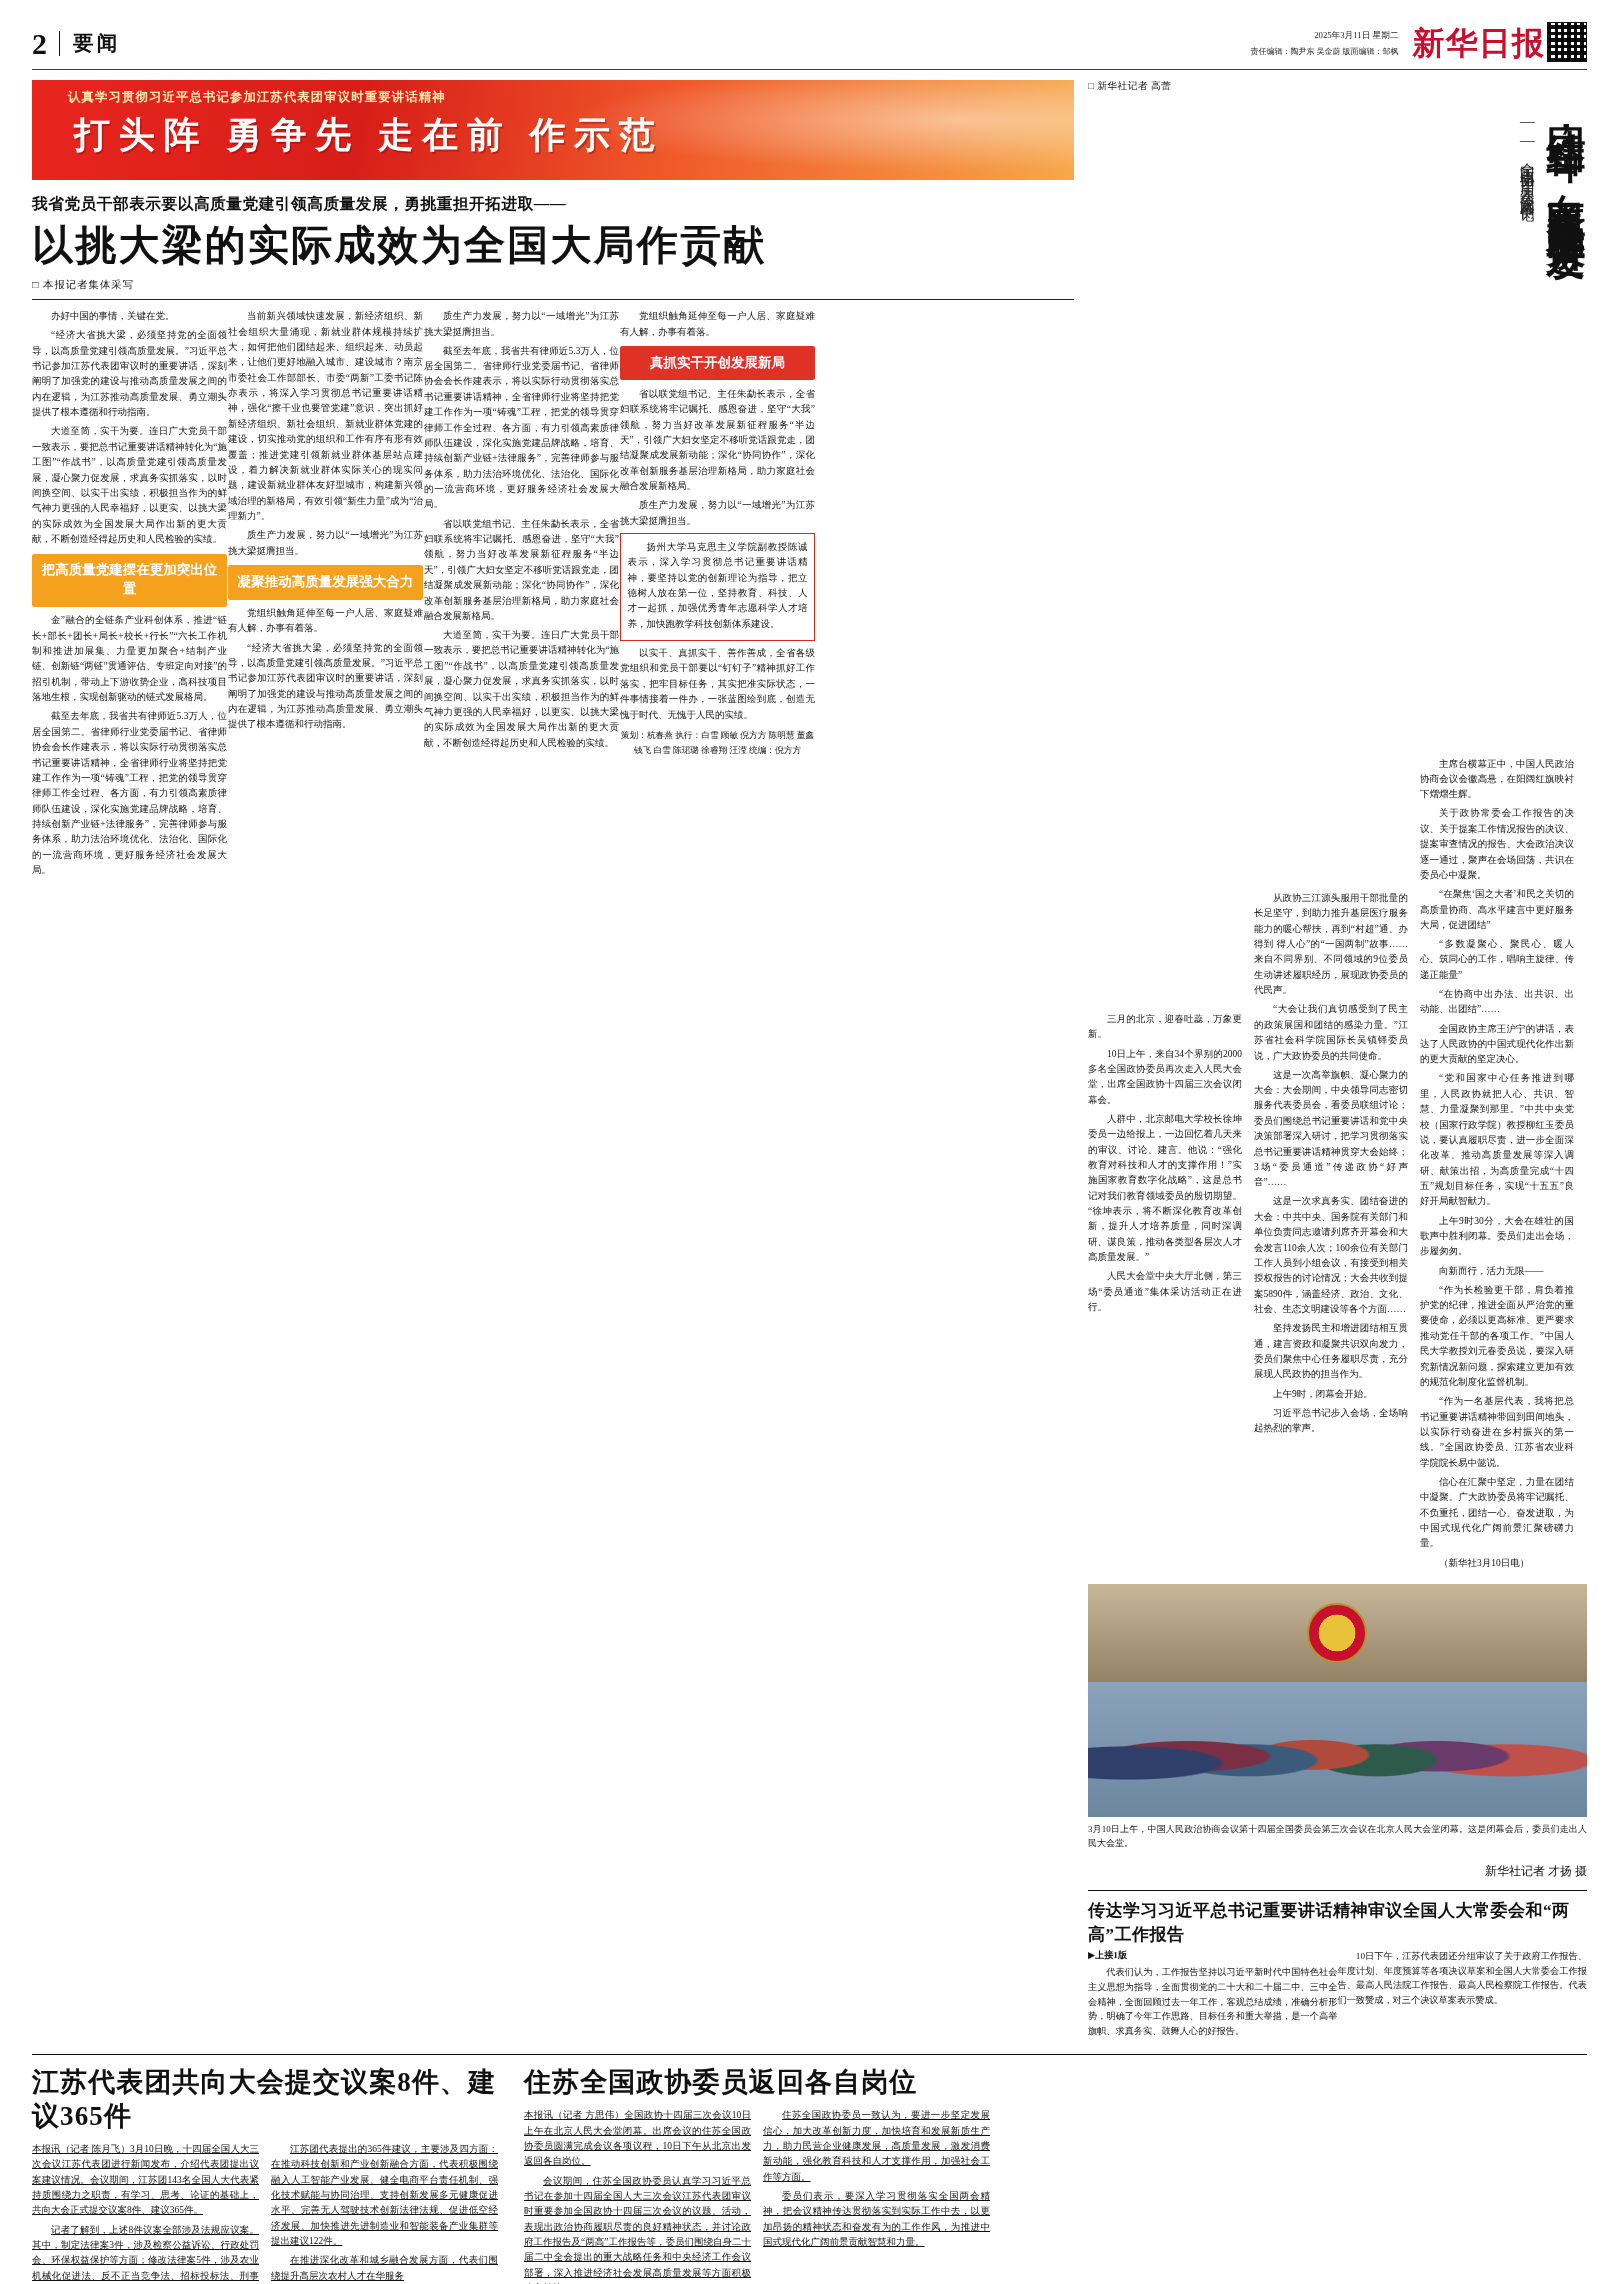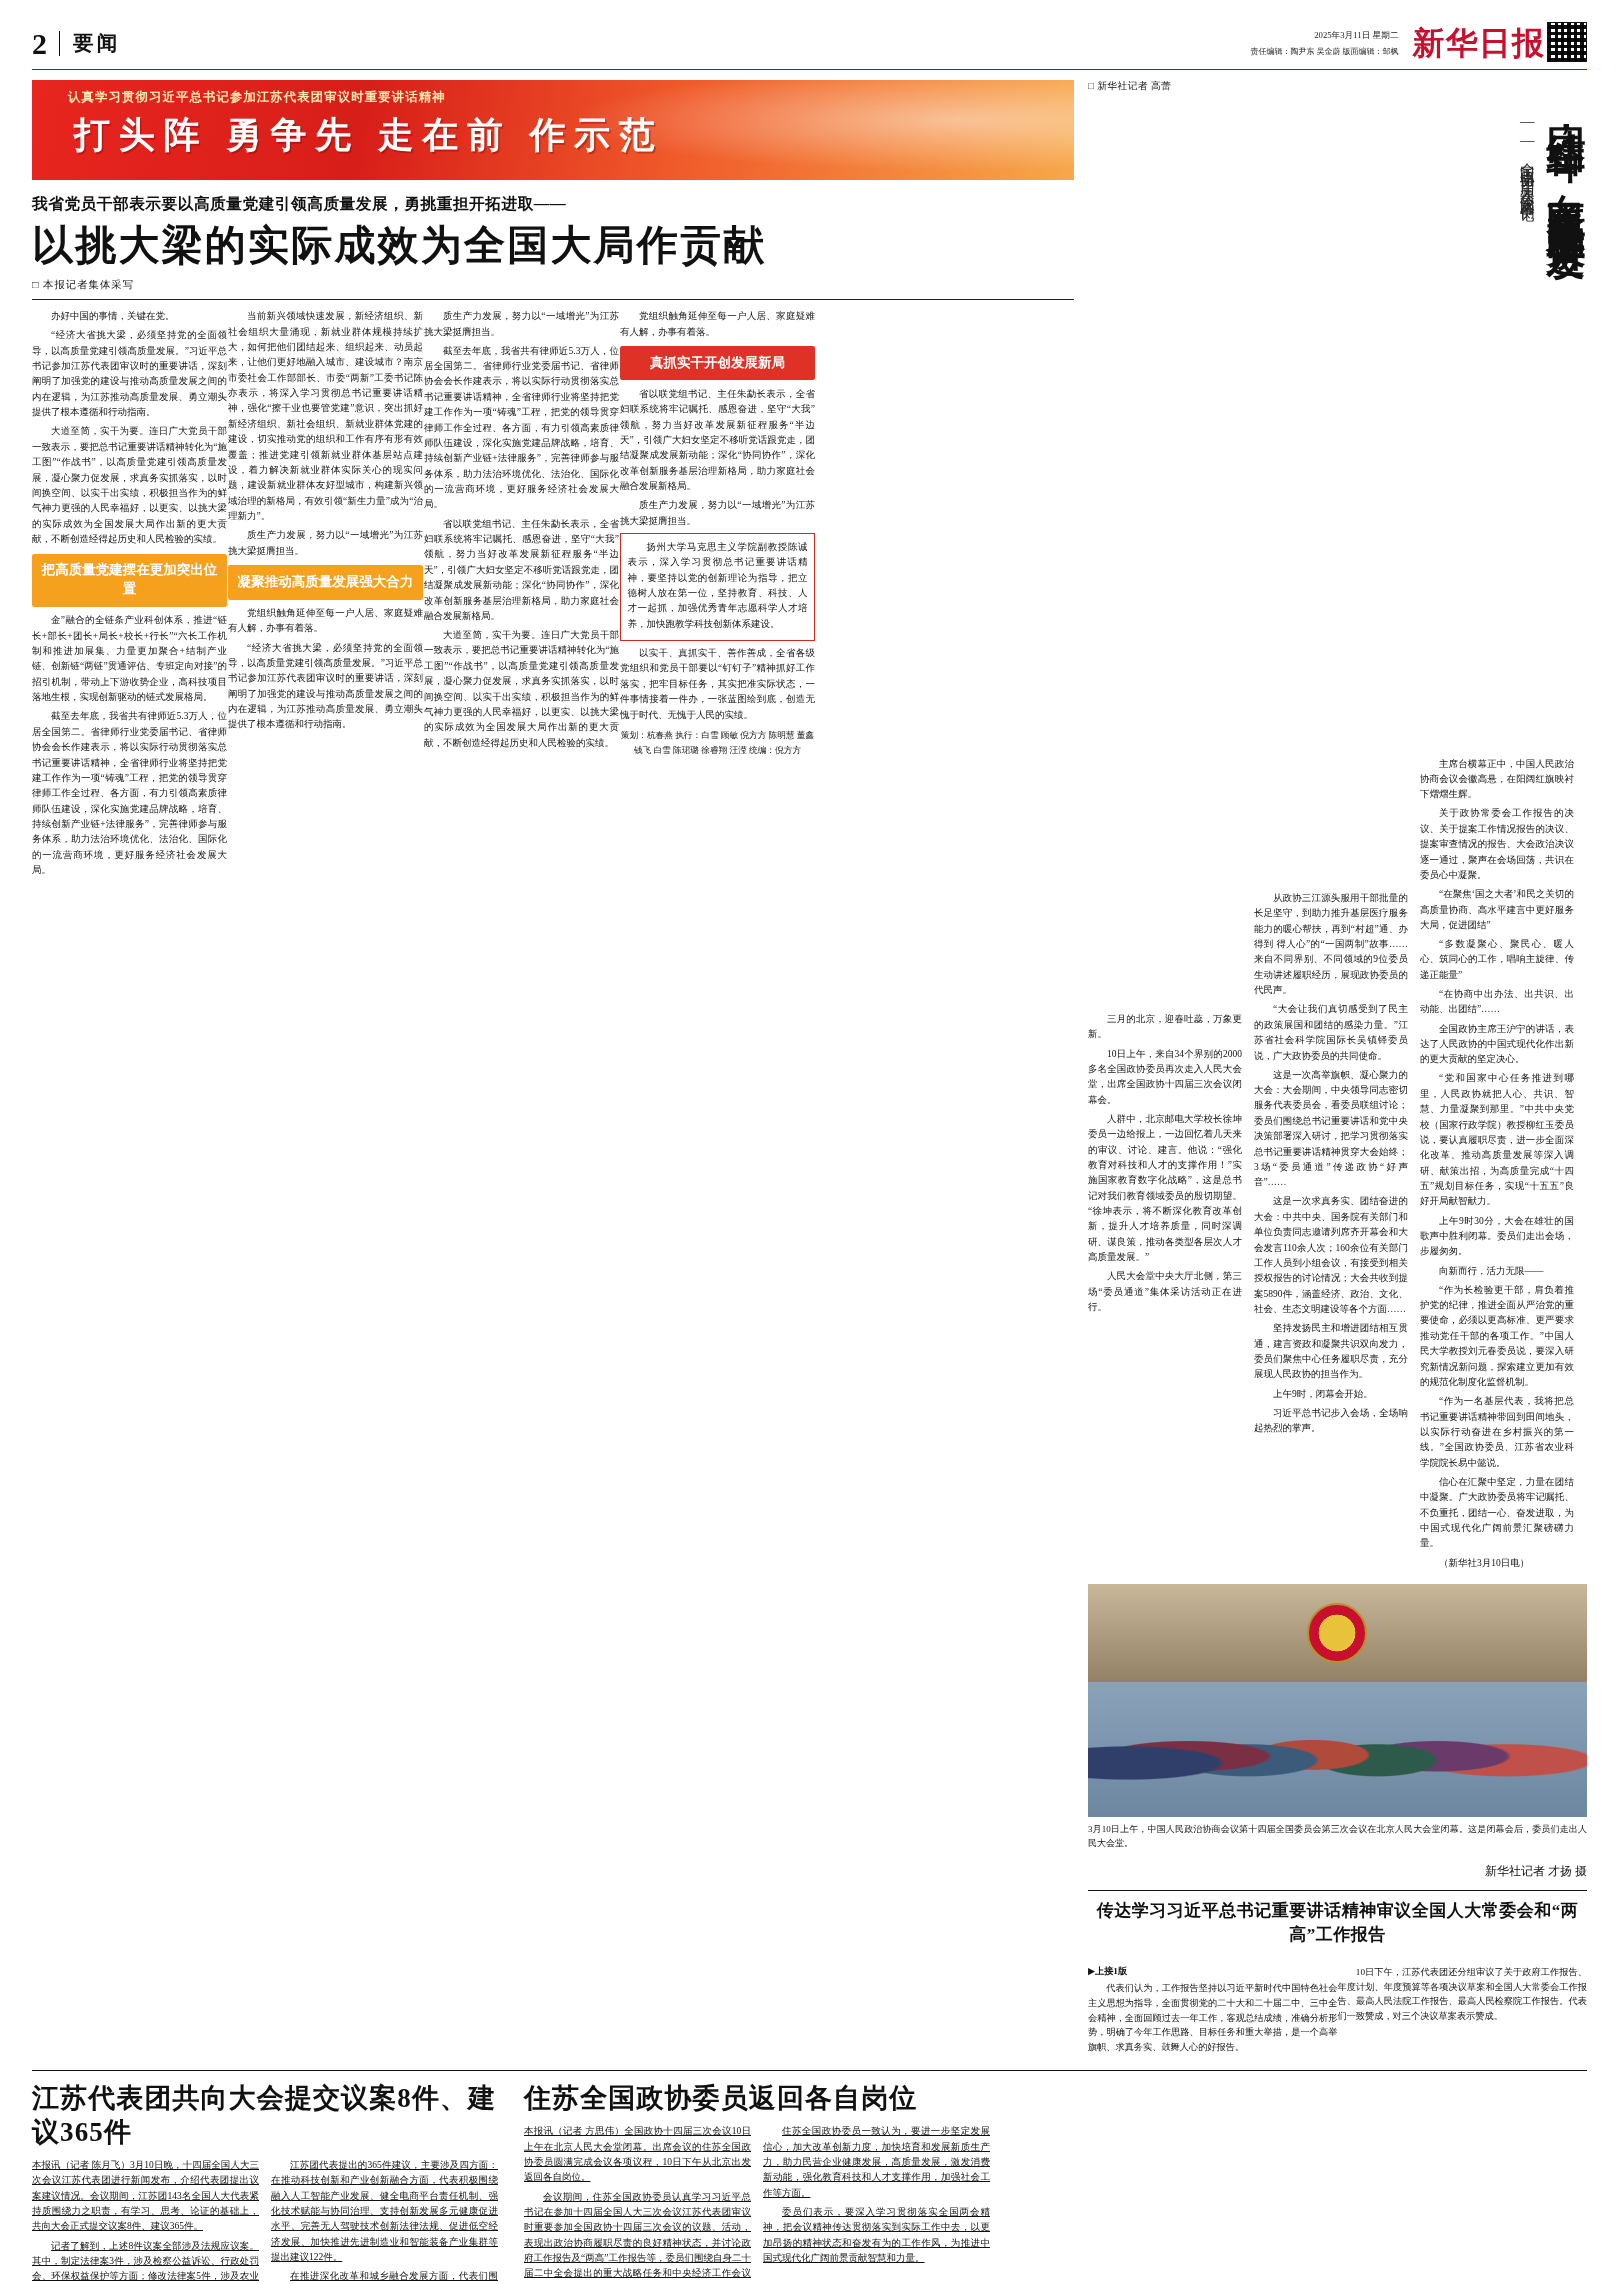--- a/index.html
+++ b/index.html
@@ -251,23 +251,22 @@
   .photo-credit { font-size:12px; text-align:right; margin-top:13px; }
 
   .notice {
     border-top:1.6px solid #111;
     margin-top:9.7px;
     padding-top:7.6px;
   }
   .notice h3 {
     font-size:17px;
     font-weight:bold;
-    text-align:center;
     line-height:1.45;
-    margin:0 0 17px 0;
+    margin:0 0 1px 0;
     letter-spacing:0.5px;
   }
   .notice .ref { font-size:9.2px; font-weight:bold; margin-bottom:3.2px;}
   .notice p { font-size:9.2px; line-height:1.6; text-align:justify; text-indent:2em; margin:0 0 3.2px;}
   .notice-cols { display:flex; }
   .notice-cols > div { flex:1; }
 
   
   .bottom {
     border-top:1.6px solid #111;

